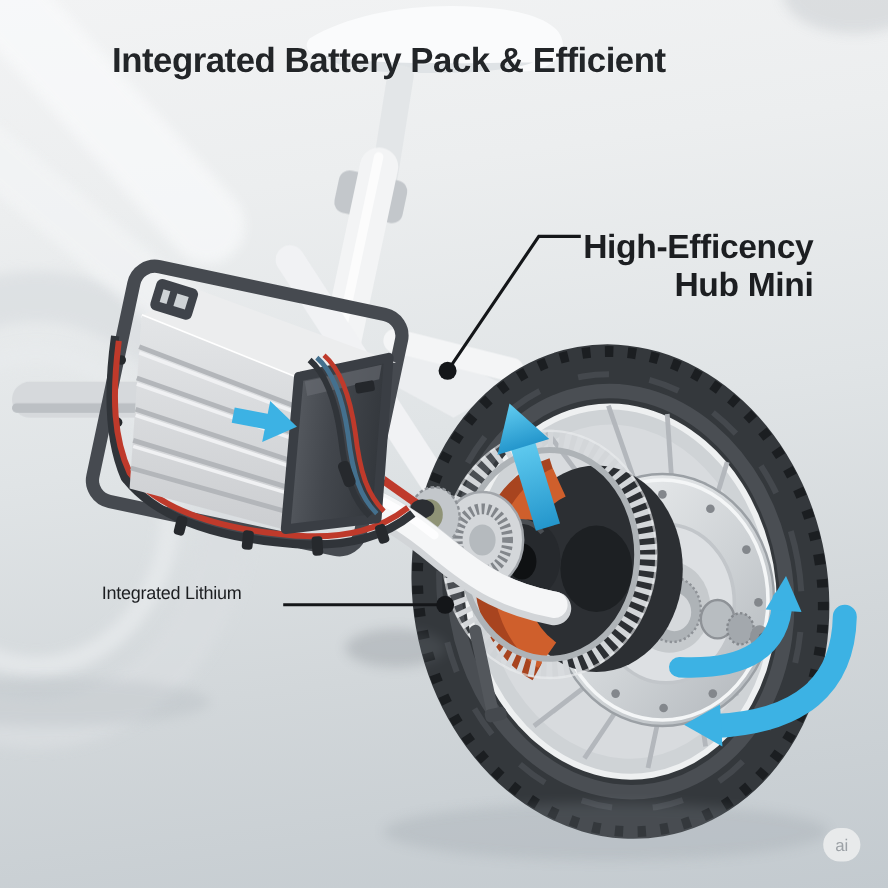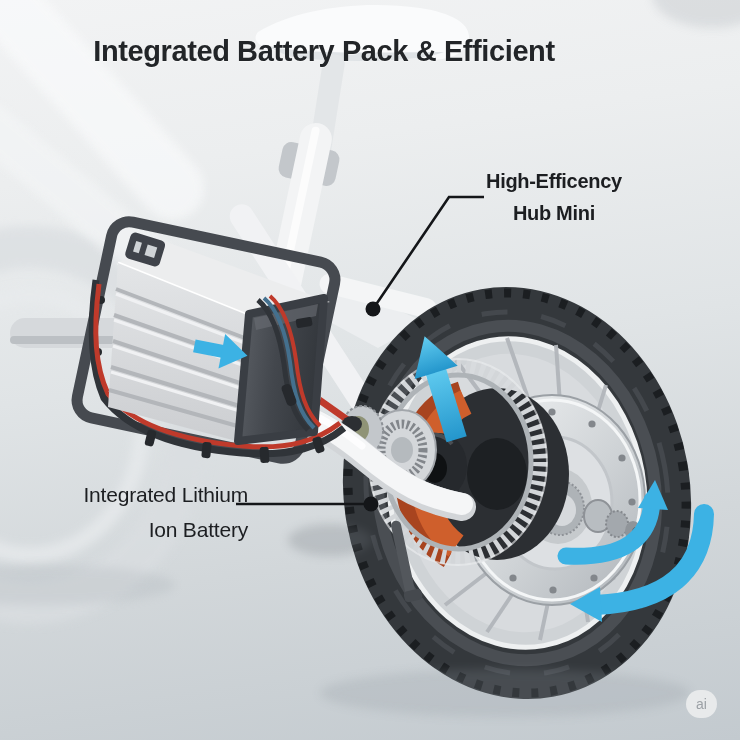--- a/index.html
+++ b/index.html
@@ -10,26 +10,26 @@
   }
   .stage svg{position:absolute;left:0;top:0;}
   .title{
     position:absolute;top:33px;left:0;width:648px;text-align:center;
     font-size:29px;line-height:37px;font-weight:700;letter-spacing:-0.4px;
     color:var(--title-text,#222528);
     text-shadow:0 1px 0 rgba(255,255,255,0.45);
   }
   .callout{position:absolute;color:var(--label-text,#1c1e21);}
   .callout-hub{
-    left:486px;top:165px;text-align:center;
-    font-size:20px;line-height:32px;font-weight:700;letter-spacing:-0.3px;
+    left:486px;top:190px;text-align:right;
+    font-size:28px;line-height:32px;font-weight:700;letter-spacing:-0.3px;
   }
   .callout-battery{
-    left:38px;top:477px;width:210px;text-align:right;
-    font-size:21px;line-height:35px;font-weight:400;letter-spacing:-0.2px;
+    left:38px;top:477px;width:210px;text-align:center;
+    font-size:15px;line-height:35px;font-weight:400;letter-spacing:-0.2px;
   }
   .callout span{display:block;}
   .badge{
     position:absolute;left:686px;top:690px;width:31px;height:28px;
     background:var(--badge-bg,#e8eaeb);border-radius:14px;
     display:flex;align-items:center;justify-content:center;
     font-size:14px;font-weight:400;color:var(--badge-text,#9ca1a6);
   }
 </style>
 </head>
@@ -271,20 +271,19 @@
     <span style="display:block">Integrated Battery Pack &amp; Efficient</span>
   </div>
 
   <div class="callout callout-hub">
     <span>High-Efficency</span>
     <span>Hub Mini</span>
   </div>
 
   <div class="callout callout-battery">
     <span>Integrated Lithium</span>
-    <span>Ion Battery</span>
   </div>
 
   <div class="badge">
     <span>ai</span>
   </div>
 
 </div>
 
 </body></html>

